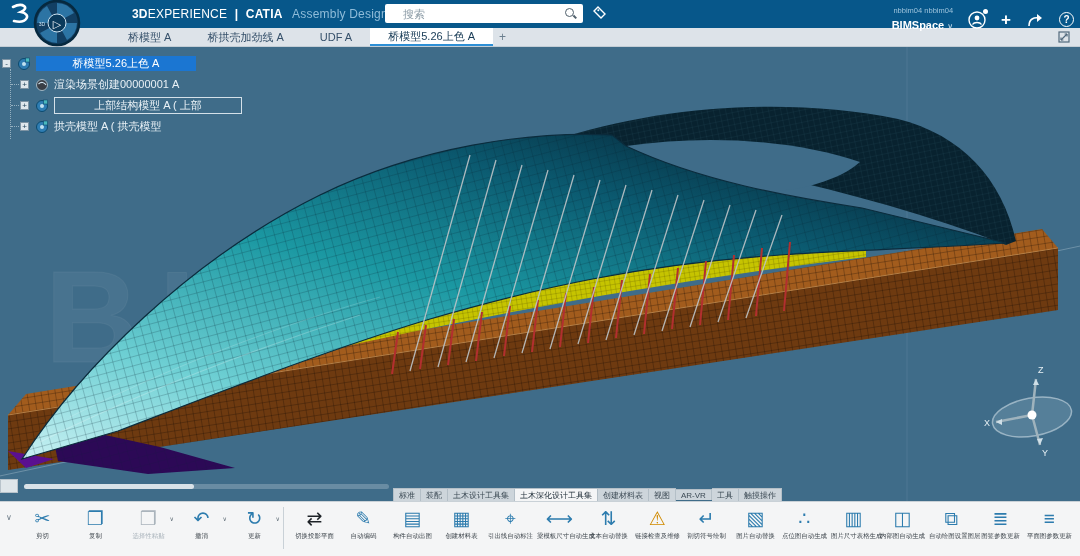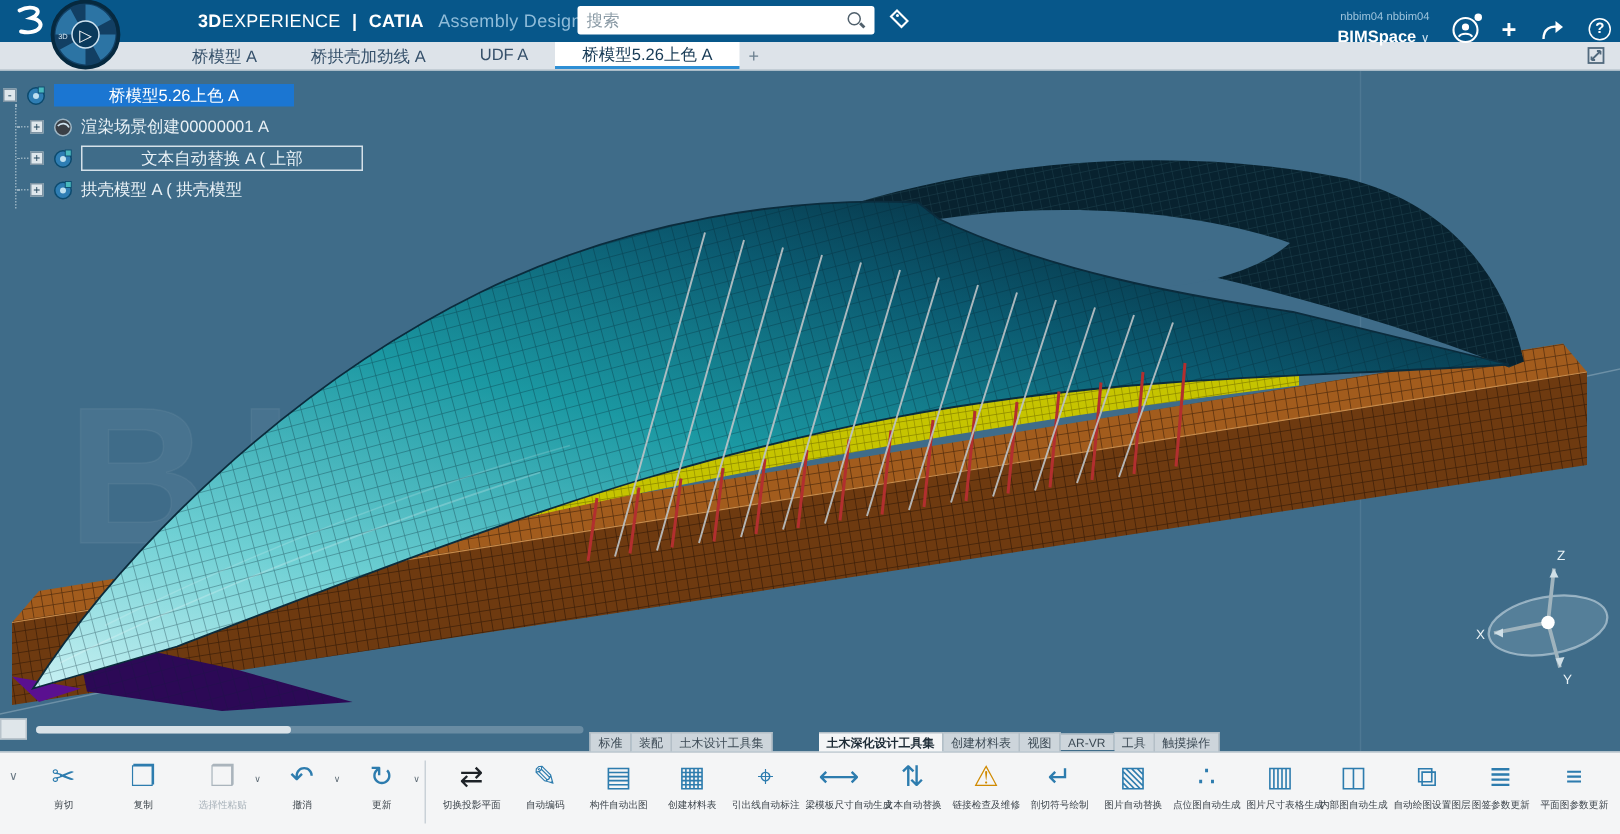--- a/index.html
+++ b/index.html
@@ -7,21 +7,21 @@
   body { position:relative; background:#3f6c89; }
 
   
   .topbar { position:absolute; top:0; left:0; width:1080px; height:28px; background:#07578a; color:#fff; z-index:20; }
   .logo3ds { position:absolute; left:8px; top:3px; width:26px; height:22px; }
   .compass { position:absolute; left:33px; top:-1px; width:48px; height:48px; z-index:30; }
   .brand { position:absolute; left:132px; top:7px; font-size:12px; letter-spacing:.2px; white-space:nowrap; }
   .brand b { font-weight:bold; }
   .brand .wb { color:#8fbcd9; margin-left:6px; }
   .searchwrap { position:absolute; left:385px; top:4px; width:198px; height:19px; background:#fff; border-radius:2px; display:flex; align-items:center; }
-  .searchwrap input { border:0; outline:0; flex:1; height:17px; font-size:11px; padding:0 6px; color:#333; background:transparent; font-family:Liberation Serif, serif; }
+  .searchwrap input { border:0; outline:0; flex:1; height:17px; font-size:11px; padding:0 18px; color:#333; background:transparent; font-family:Liberation Serif, serif; }
   .searchwrap input::placeholder { color:#8a9aa5; }
   .mag { width:14px; height:14px; position:relative; margin-right:5px; flex:0 0 auto; }
   .mag::before { content:""; position:absolute; left:1px; top:1px; width:7px; height:7px; border:1.5px solid #50606c; border-radius:50%; }
   .mag::after { content:""; position:absolute; left:9px; top:9px; width:4px; height:1.5px; background:#50606c; transform:rotate(45deg); }
   .tagicon { position:absolute; left:592px; top:5px; }
   .tr-cluster { position:absolute; right:6px; top:0; height:39px; display:flex; align-items:center; gap:15px; }
   .userblock { text-align:right; line-height:1.1; cursor:pointer; }
   .userblock .uid { font-size:7.5px; color:#9dc3dc; }
   .userblock .space { font-size:11px; font-weight:bold; color:#fff;text-align:center; }
   .userblock .caret { font-size:8px; margin-left:3px; color:#cfe3f0; }
@@ -56,21 +56,21 @@
 
   
   .vp-corner { position:absolute; left:0; top:432px; width:18px; height:14px; background:#dfe6ea; border:1px solid #b8c3cb; }
   .hscroll-track { position:absolute; left:24px; top:437px; width:365px; height:5px; background:rgba(255,255,255,.22); border-radius:3px; }
   .hscroll-thumb { position:absolute; left:0; top:0; width:170px; height:5px; background:rgba(255,255,255,.75); border-radius:3px; cursor:pointer; }
 
   
   .actiontabs { position:absolute; top:487px; left:393px; height:14px; display:flex; z-index:25;align-items:center; }
   .atab { font-size:8px; color:#3c4a55; background:#cdd5db; border:1px solid #b4bfc7; border-bottom:0; padding:1px 5px 0 5px; white-space:nowrap; cursor:pointer; }
   .atab + .atab { border-left:0; }
-  .atab.active { background:#f4f5f6; color:#1d2b36; font-weight:bold;margin-left:31px; }
+  .atab.active { background:#f4f5f6; color:#1d2b36; font-weight:normal; }
 
   
   .toolbar { position:absolute; top:501px; left:0; width:1080px; height:55px; background:#f4f5f6; border-top:1px solid #c9d1d7; display:flex; align-items:flex-start; padding:3px 0 0 4px; z-index:24; }
   .collapse { font-size:8px; color:#6b7a86; margin:8px 4px 0 2px; cursor:pointer; }
   .titem { width:53px; flex:0 0 auto; text-align:center; cursor:pointer; position:relative; padding-top:1px; }
   .titem.narrow { width:49px; }
   .ticonbox { height:26px; font-size:19px; line-height:26px; color:#2d7cae; }
   .titem.disabled .ticonbox { color:#aab4bc; }
   .titem.emph .ticonbox { color:#1d2227; }
   .titem.warn .ticonbox { color:#d08a00; }
@@ -254,21 +254,21 @@
       <span class="tlabel">渲染场景创建00000001 A</span>
     </div>
 
     <div class="trow ind">
       <span class="expander">+</span>
       <svg class="ticon" viewBox="0 0 14 14">
           <circle cx="7" cy="7" r="5.5" fill="#2e7db3" stroke="#0c4a6e"></circle>
           <circle cx="7" cy="7" r="2" fill="#bfe0f0"></circle>
           <rect x="8.5" y="1" width="4" height="4" fill="#49b8bd" stroke="#0c4a6e" stroke-width="0.6"></rect>
         </svg>
-      <span class="tlabel boxed">文本自动替换 A (        上部</span>
+      <span class="tlabel boxed">上部结构模型 A (        上部</span>
     </div>
 
     <div class="trow ind">
       <span class="expander">+</span>
       <svg class="ticon" viewBox="0 0 14 14">
           <circle cx="7" cy="7" r="5.5" fill="#2e7db3" stroke="#0c4a6e"></circle>
           <circle cx="7" cy="7" r="2" fill="#bfe0f0"></circle>
           <rect x="8.5" y="1" width="4" height="4" fill="#49b8bd" stroke="#0c4a6e" stroke-width="0.6"></rect>
         </svg>
       <span class="tlabel">拱壳模型 A (        拱壳模型</span>

